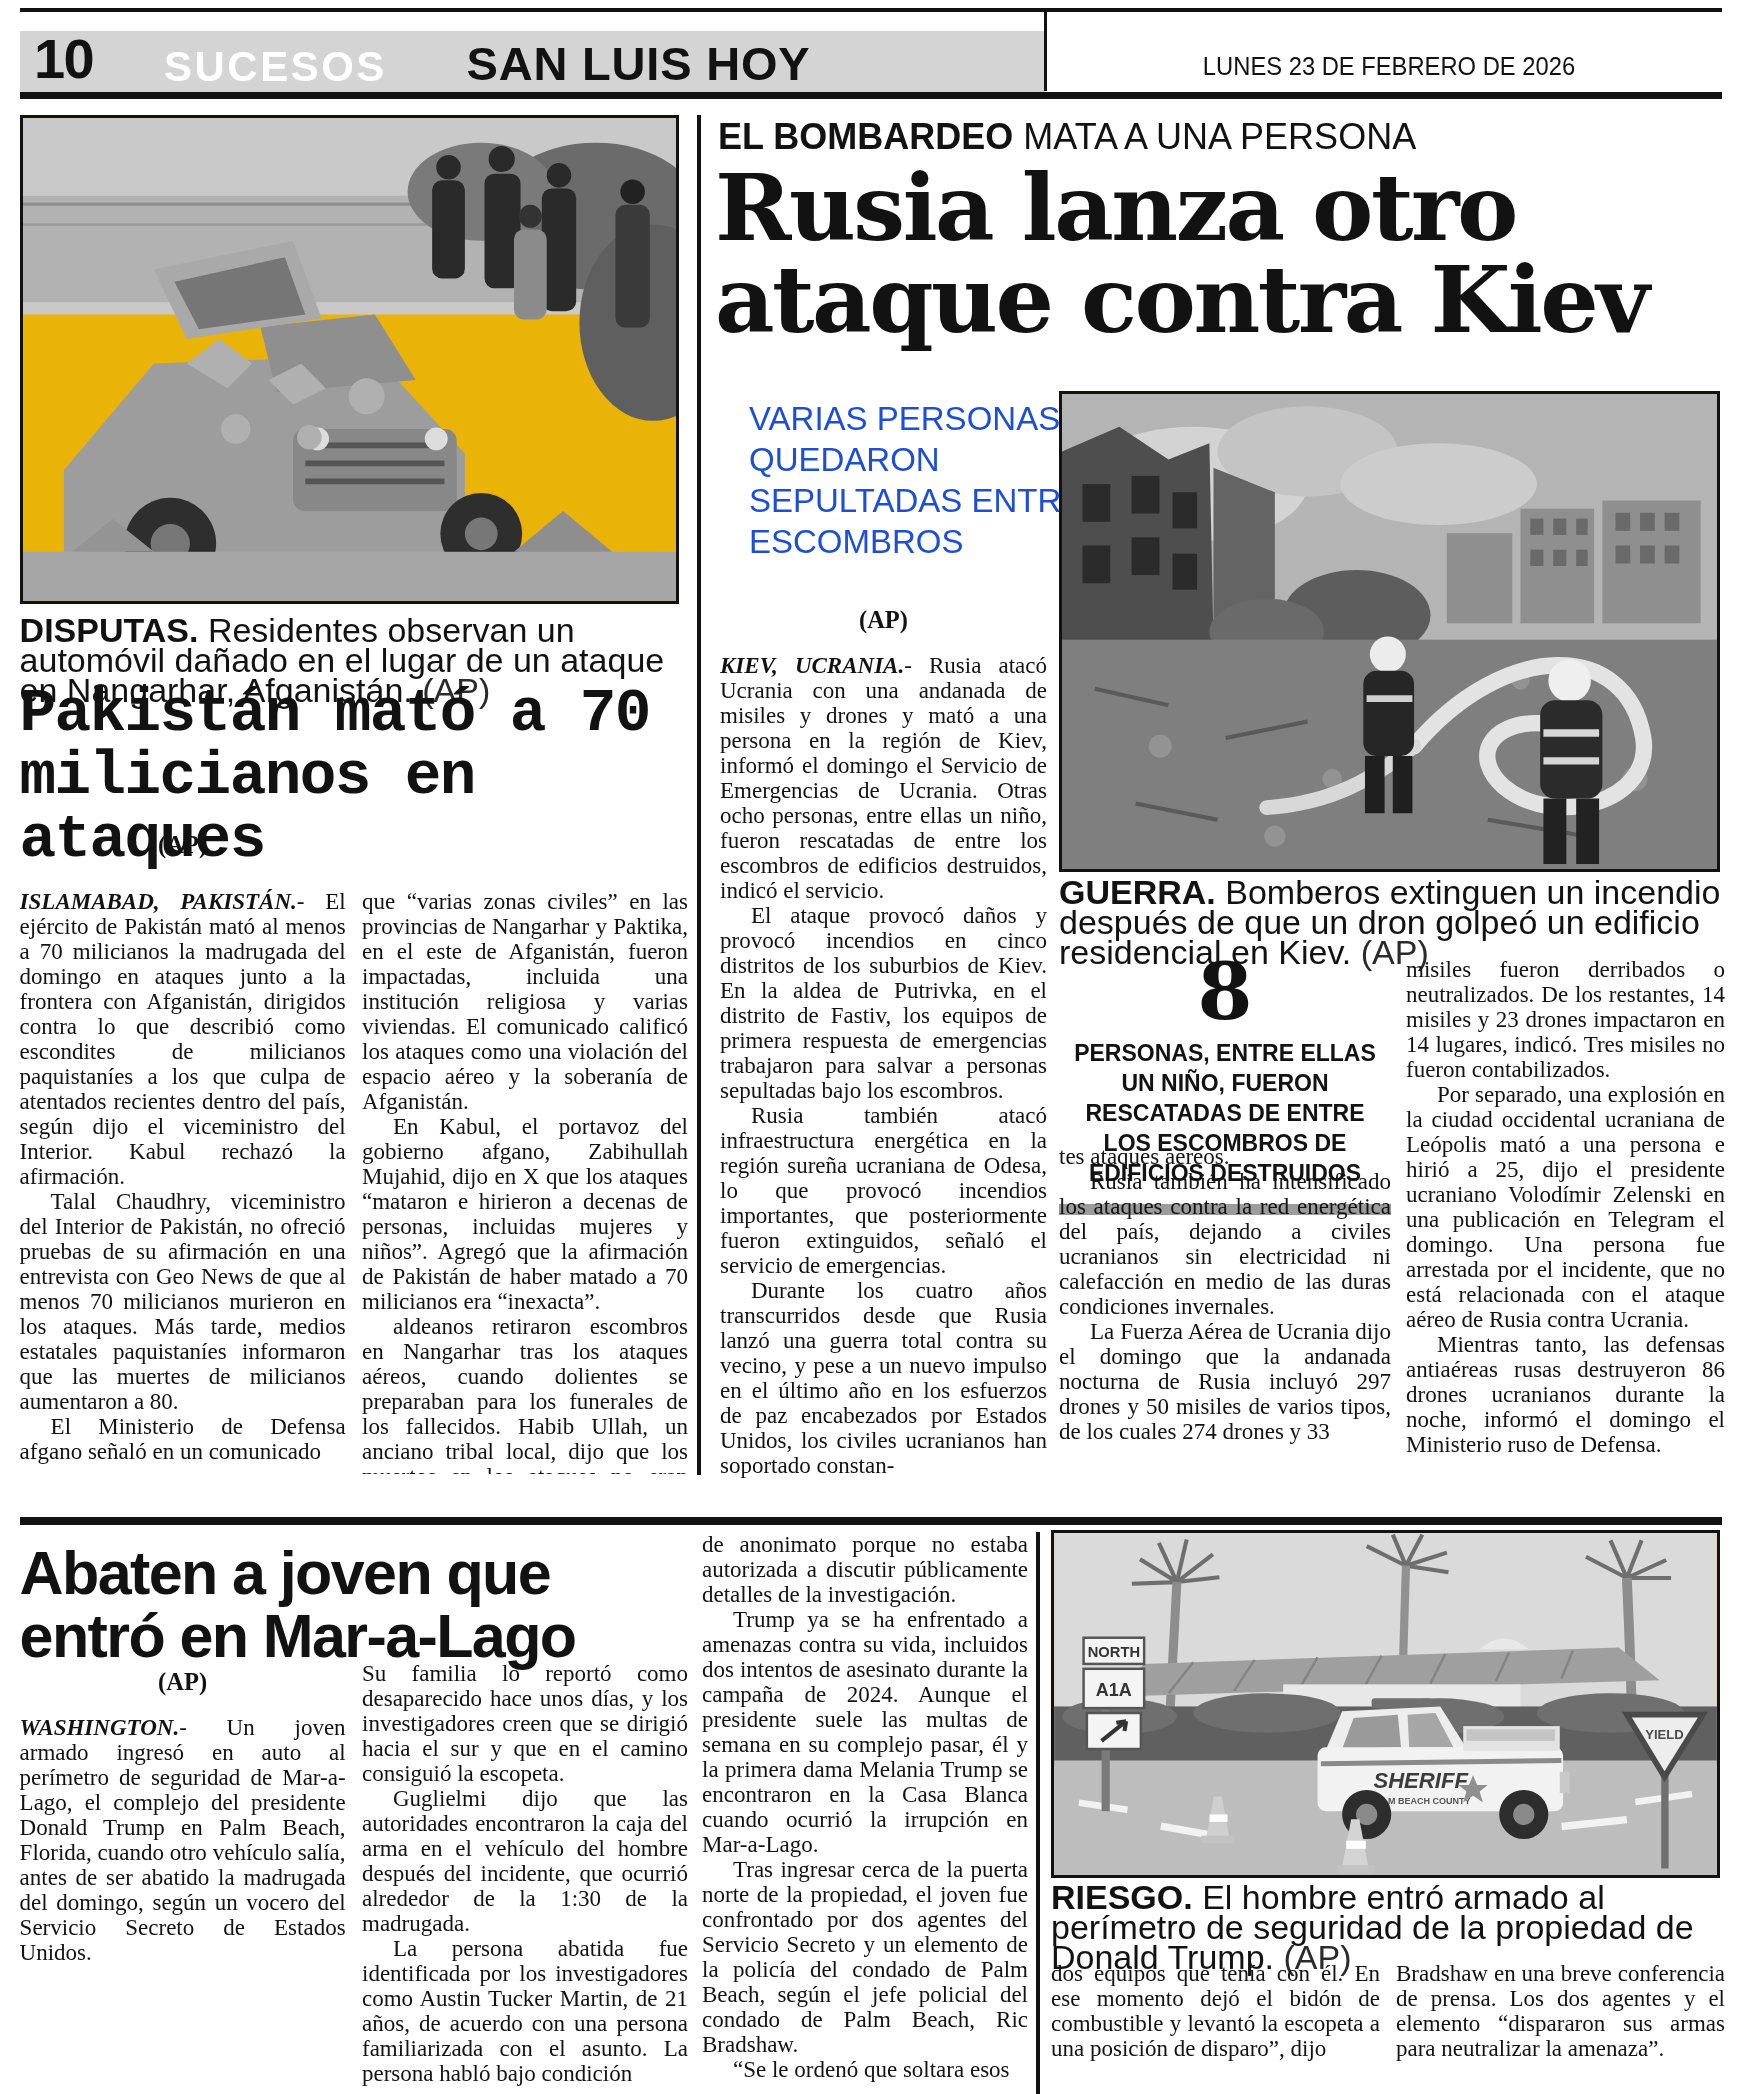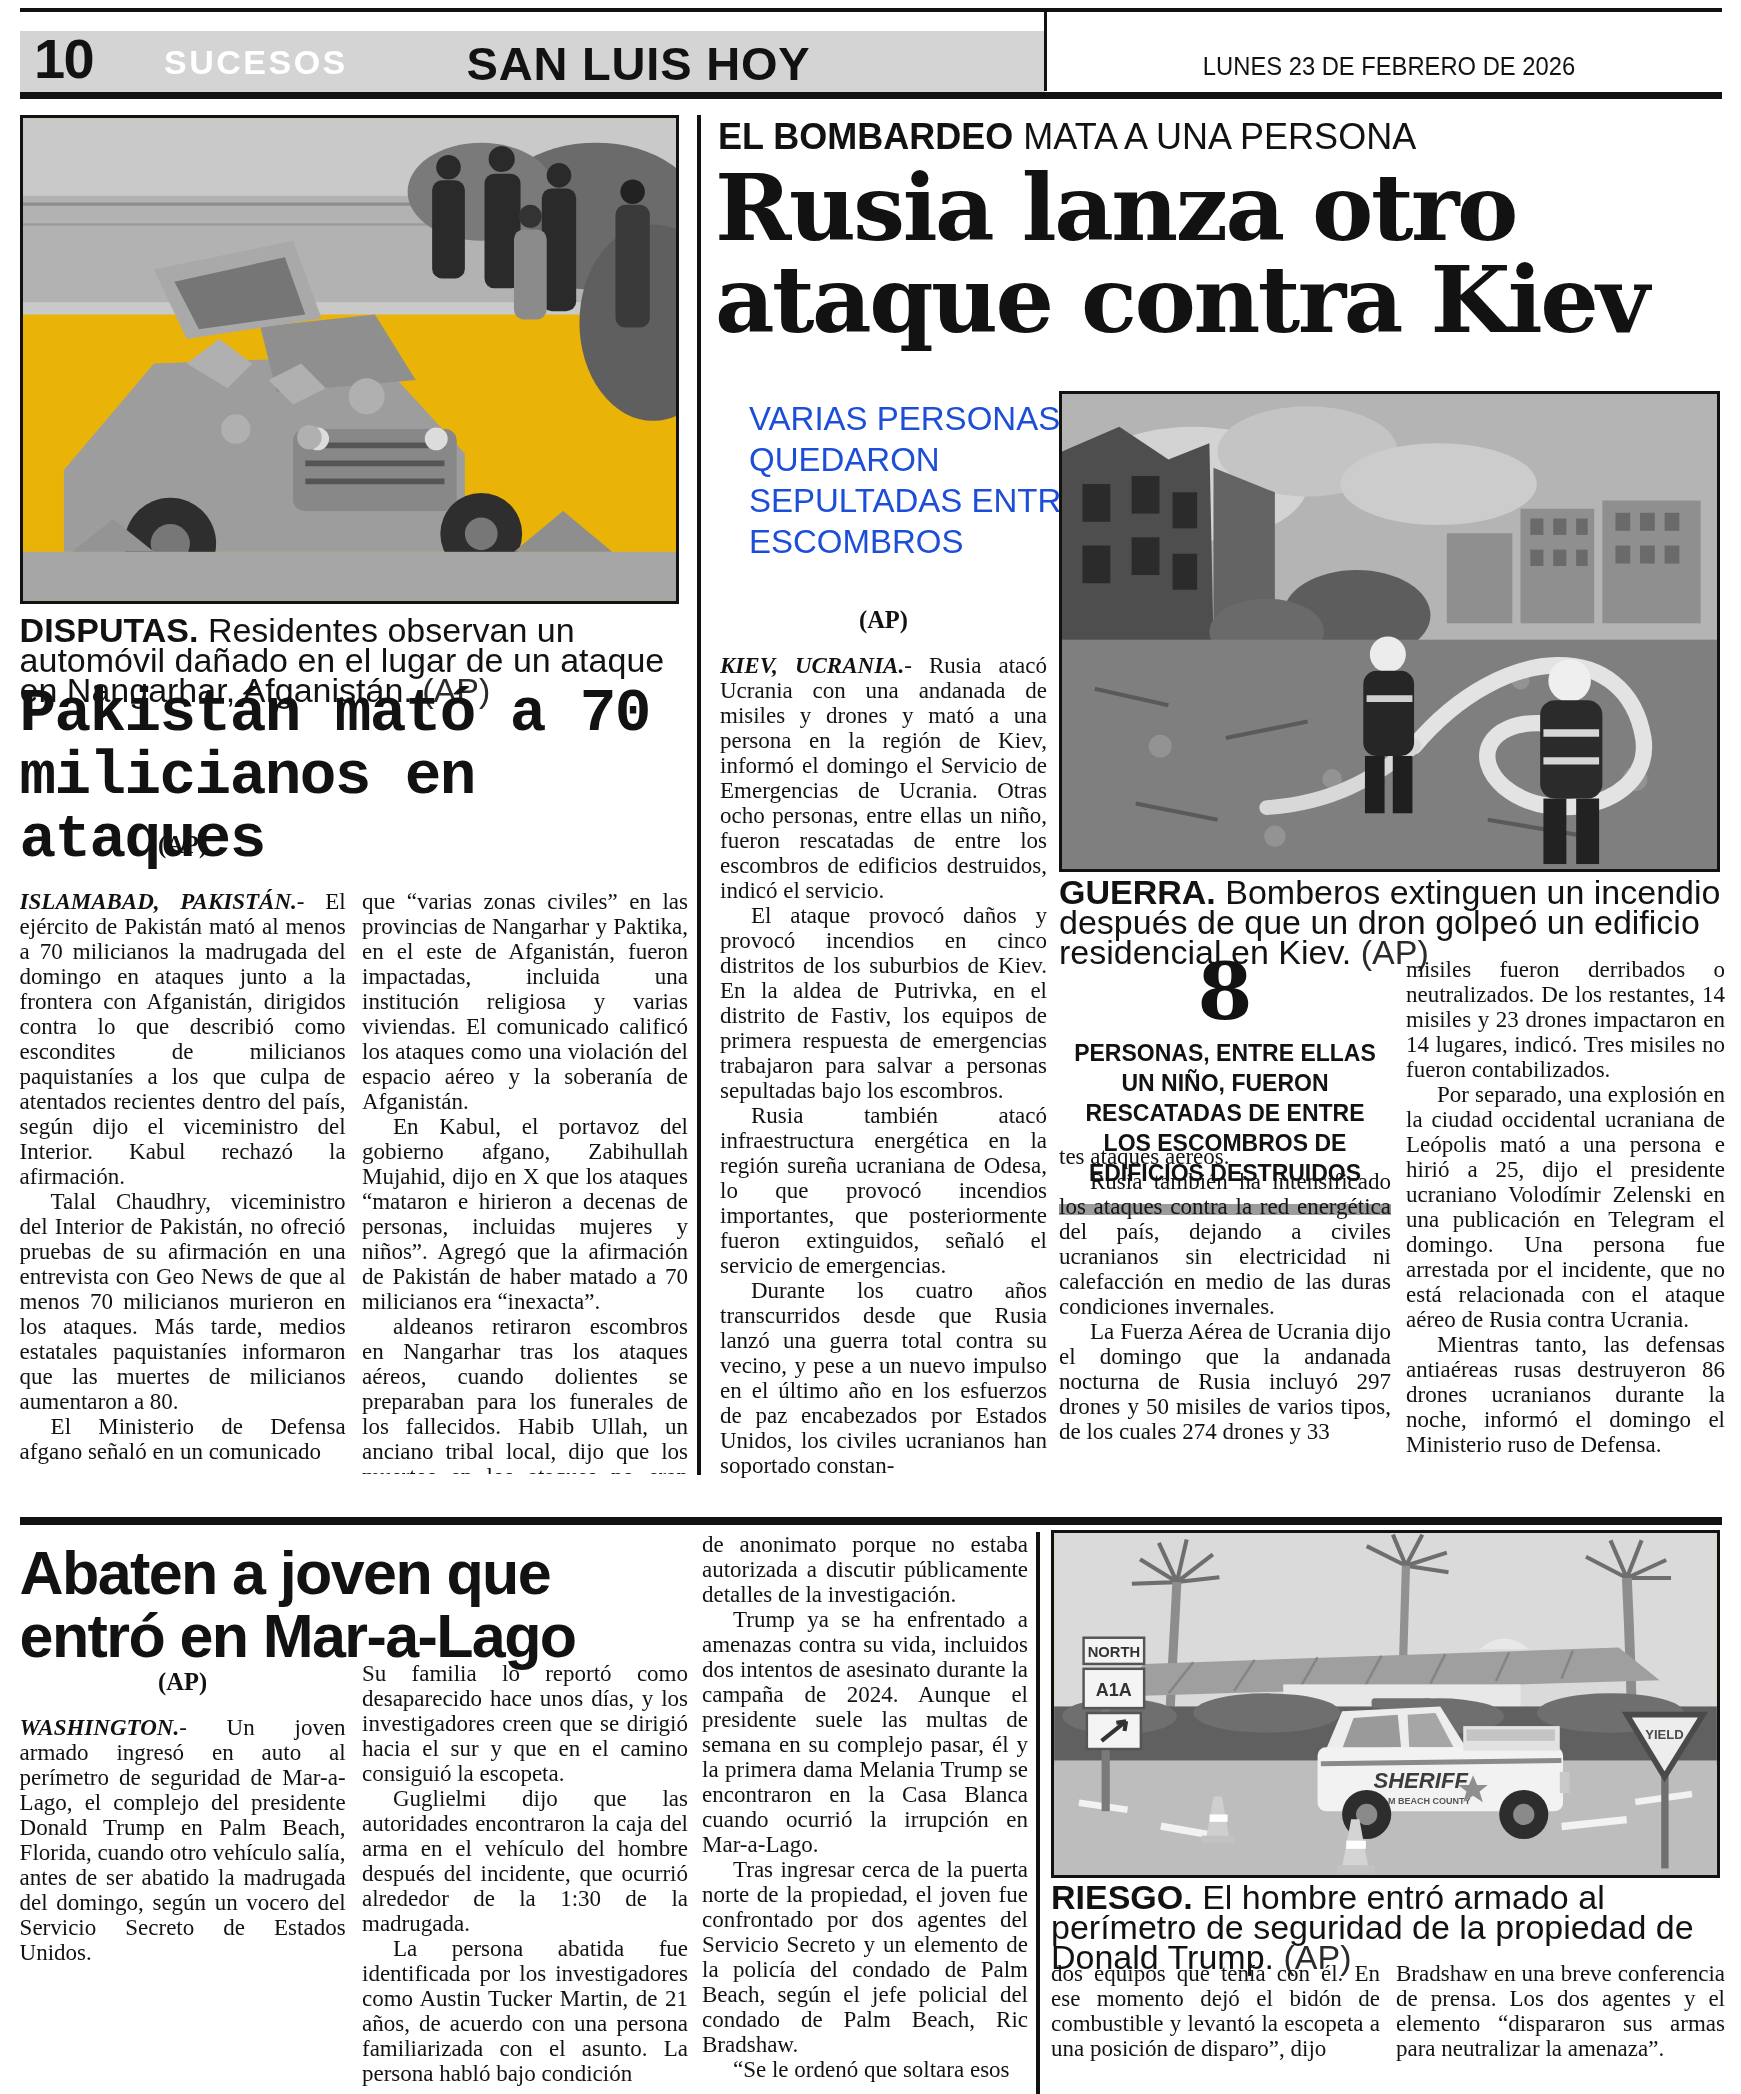--- a/index.html
+++ b/index.html
@@ -3,21 +3,21 @@
 <meta charset="utf-8">
 <style>
   html,body{margin:0;padding:0;background:#e8e8e8;}
   .page{position:relative;width:1741px;height:2095px;background:#ffffff;overflow:hidden;
         font-family:"Liberation Serif",serif;color:#121212;}
   .abs{position:absolute;}
   .rule{background:#121212;}
   
   .band{background:#d4d4d4;}
   .pgnum{font-family:"Liberation Sans",sans-serif;font-weight:bold;font-size:56px;letter-spacing:-1.6px;}
-  .section{font-family:"Liberation Sans",sans-serif;font-weight:bold;font-size:34px;color:#ffffff;letter-spacing:2.5px;}
+  .section{font-family:"Liberation Sans",sans-serif;font-weight:bold;font-size:42px;color:#ffffff;letter-spacing:2.5px;}
   .masthead{font-family:"Liberation Sans",sans-serif;font-weight:bold;font-size:47px;letter-spacing:0.8px;text-align:center;}
   .dateline{font-family:"Liberation Sans",sans-serif;font-size:25px;text-align:center;transform:scaleX(.95);transform-origin:center;}
   
   .photo-frame{border:3.3px solid #121212;background:#eab308;overflow:hidden;}
   .photo-frame svg{display:block;}
   
   .caption{font-family:"Liberation Sans",sans-serif;font-size:34px;line-height:30px;color:#121212;}
   .caption b{font-weight:bold;}
   .caption .credit{color:#2b2b2b;font-weight:normal;}
   

